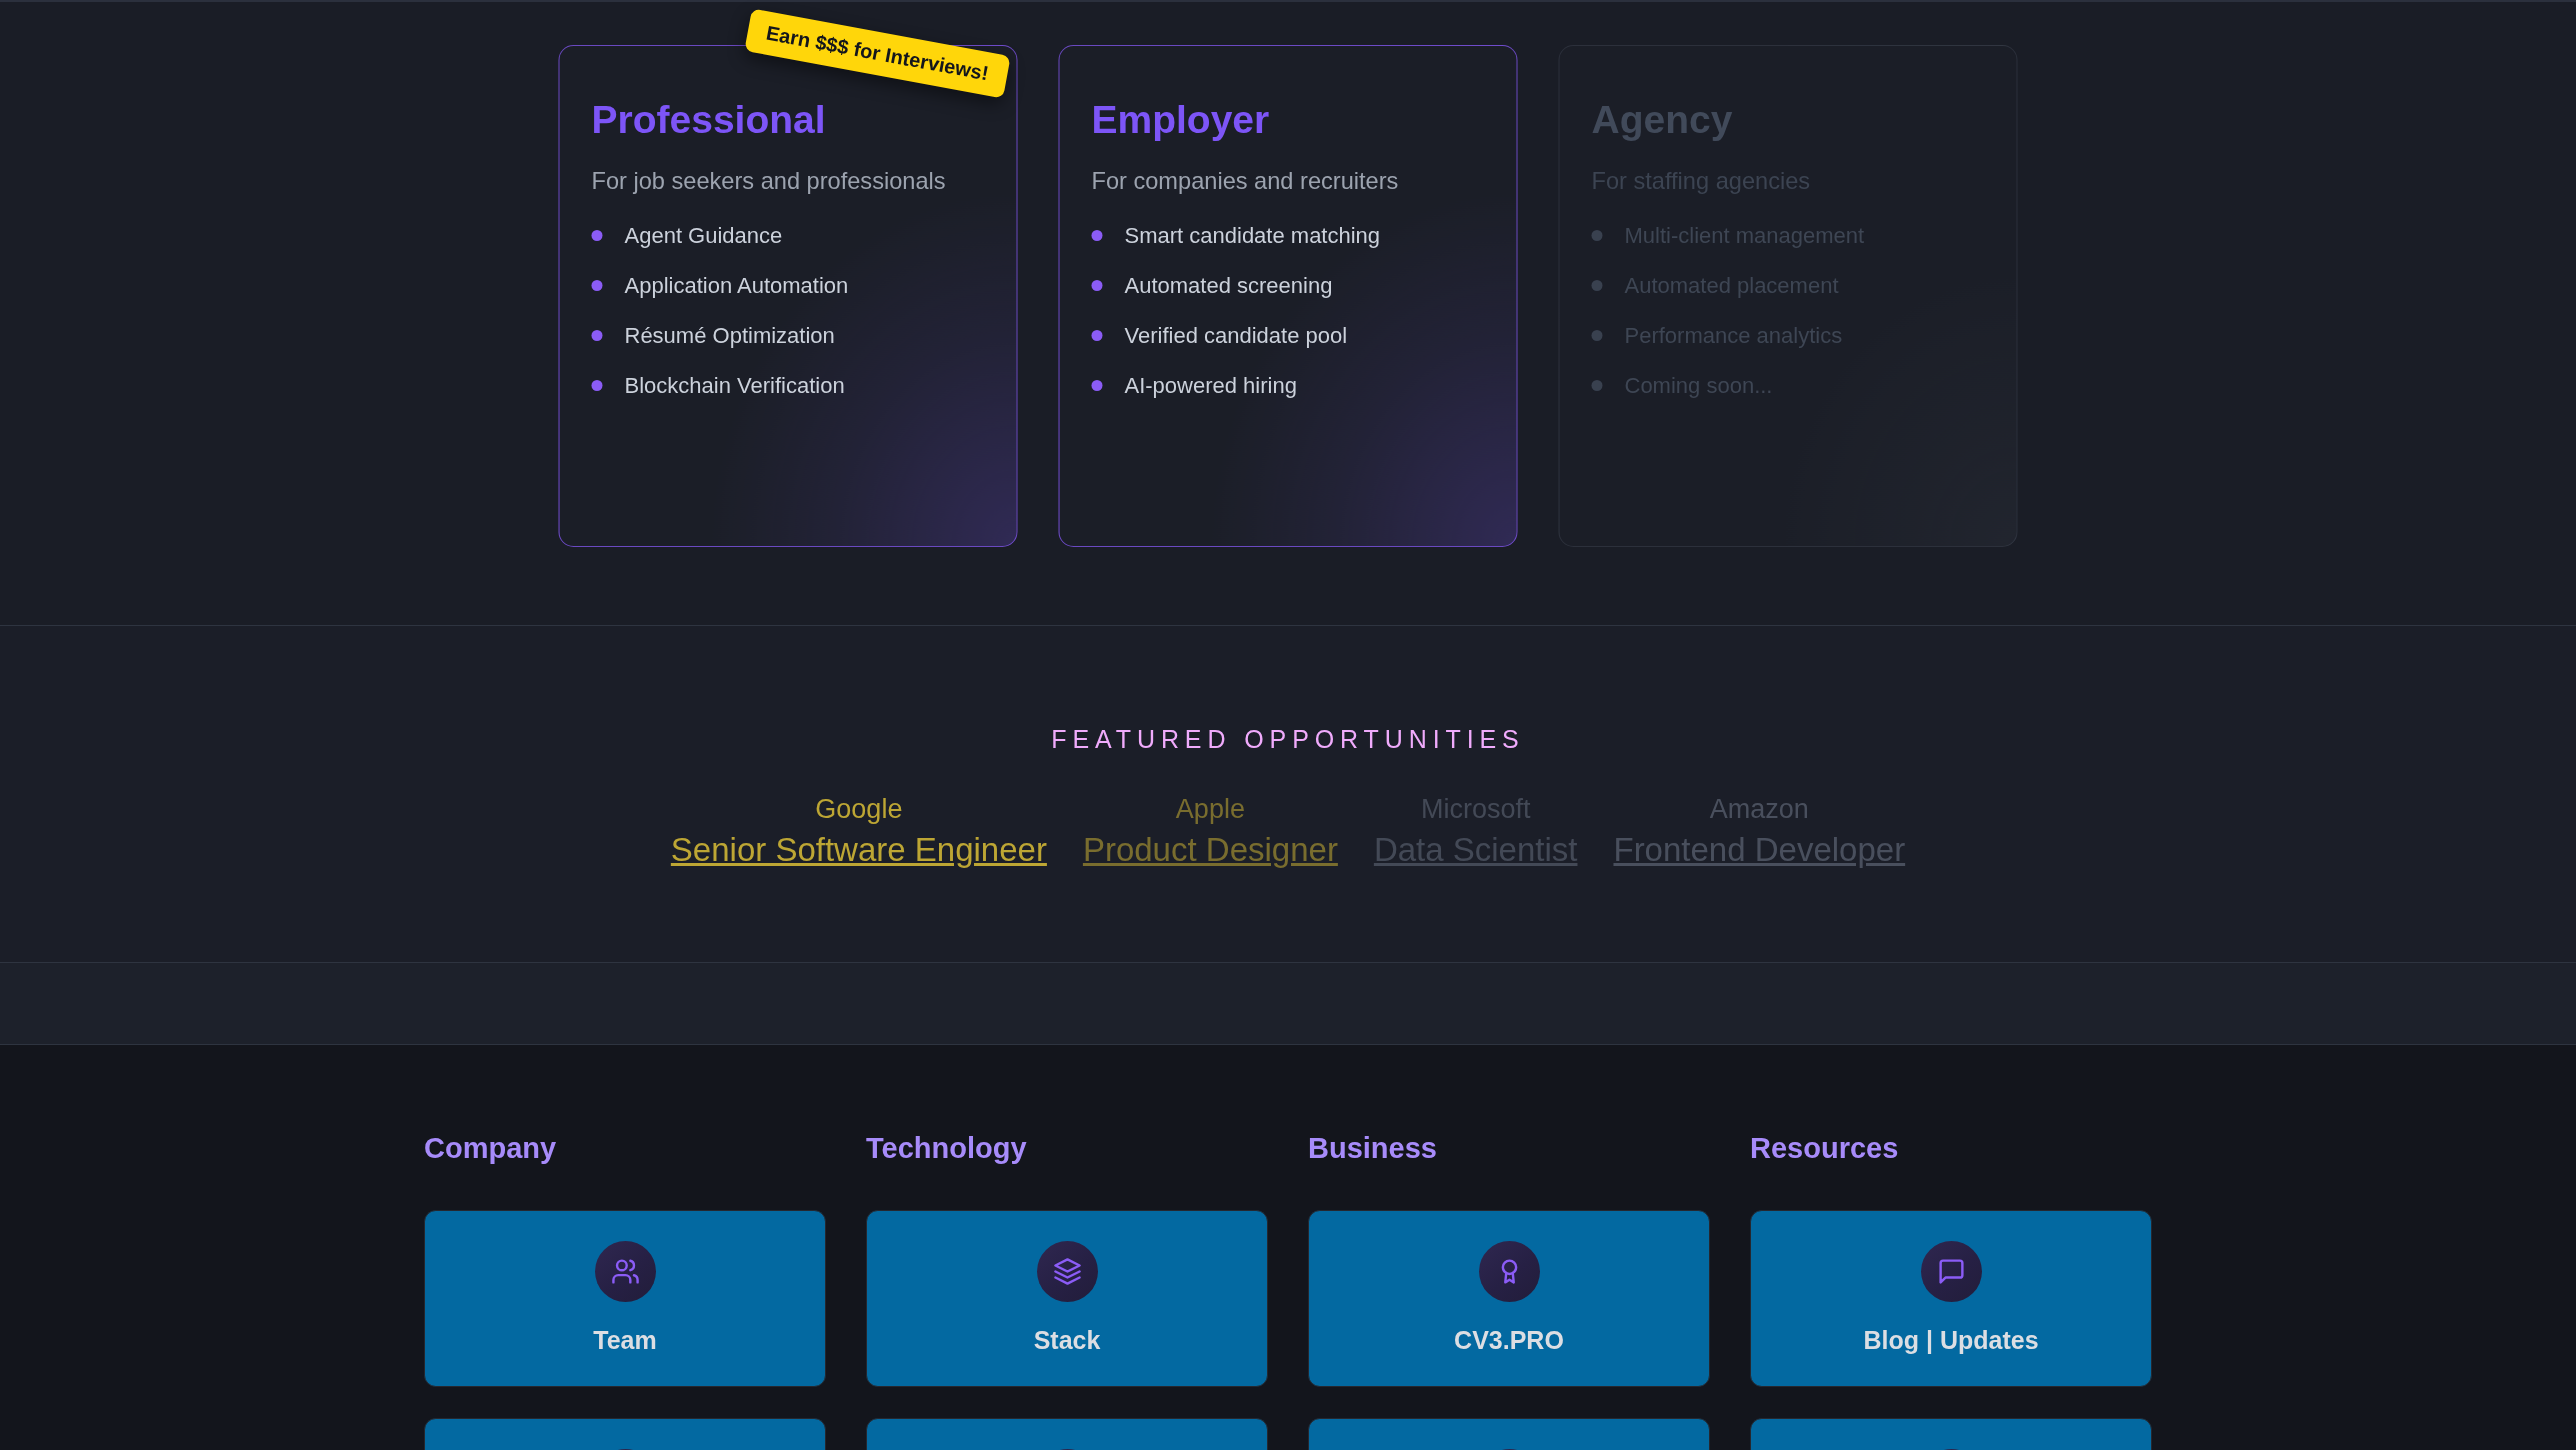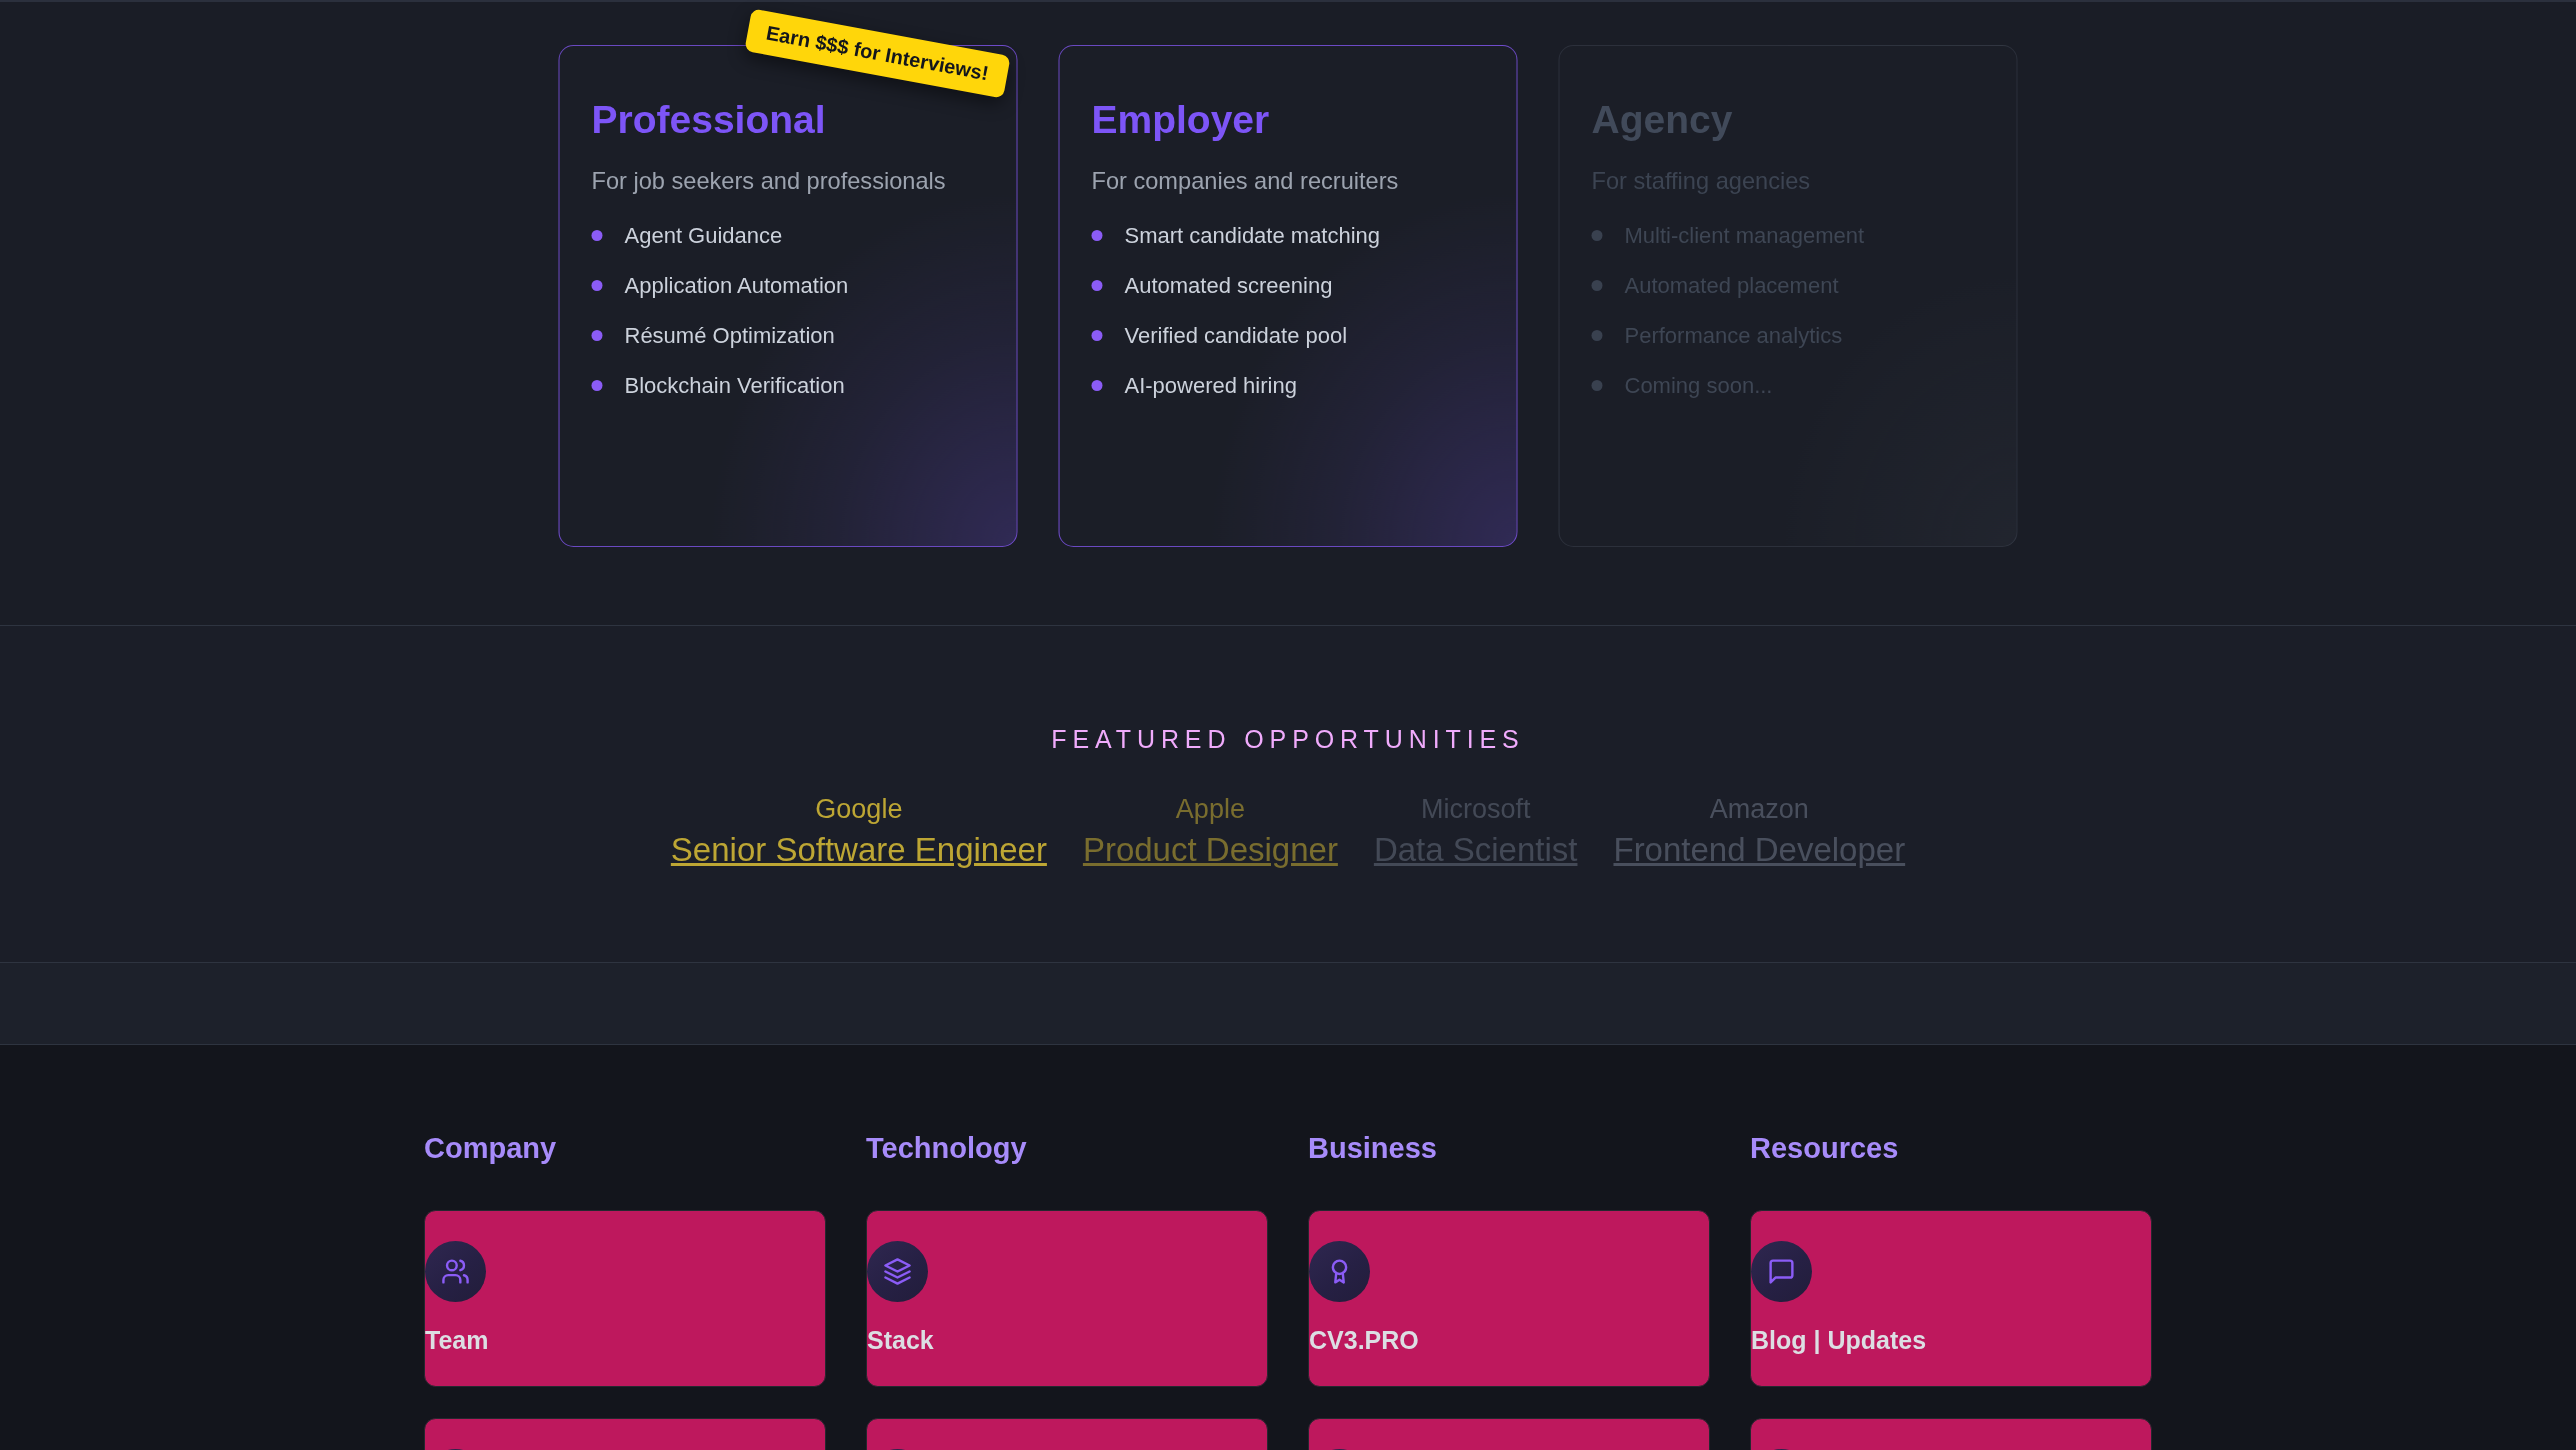--- a/index.html
+++ b/index.html
@@ -158,26 +158,26 @@
     font-size: 29px;
     line-height: 35px;
     font-weight: bold;
     color: #a78bfa;
     margin: 0;
   }
   .footer-card {
     margin-top: 44px;
     height: 177px;
     box-sizing: border-box;
-    background: #be185d;
+    background: #0369a1;
     border: 0.8px solid #25272f;
     border-radius: 11.8px;
     display: flex;
     flex-direction: column;
-    align-items: flex-start;
+    align-items: center;
     padding-top: 30px;
     cursor: pointer;
   }
   .footer-card.partial { margin-top: 31px; }
   .icon-circle {
     width: 61px;
     height: 61px;
     border-radius: 50%;
     background: linear-gradient(140deg, #2f2750 0%, #262044 55%, #221d3a 100%);
     display: flex;

